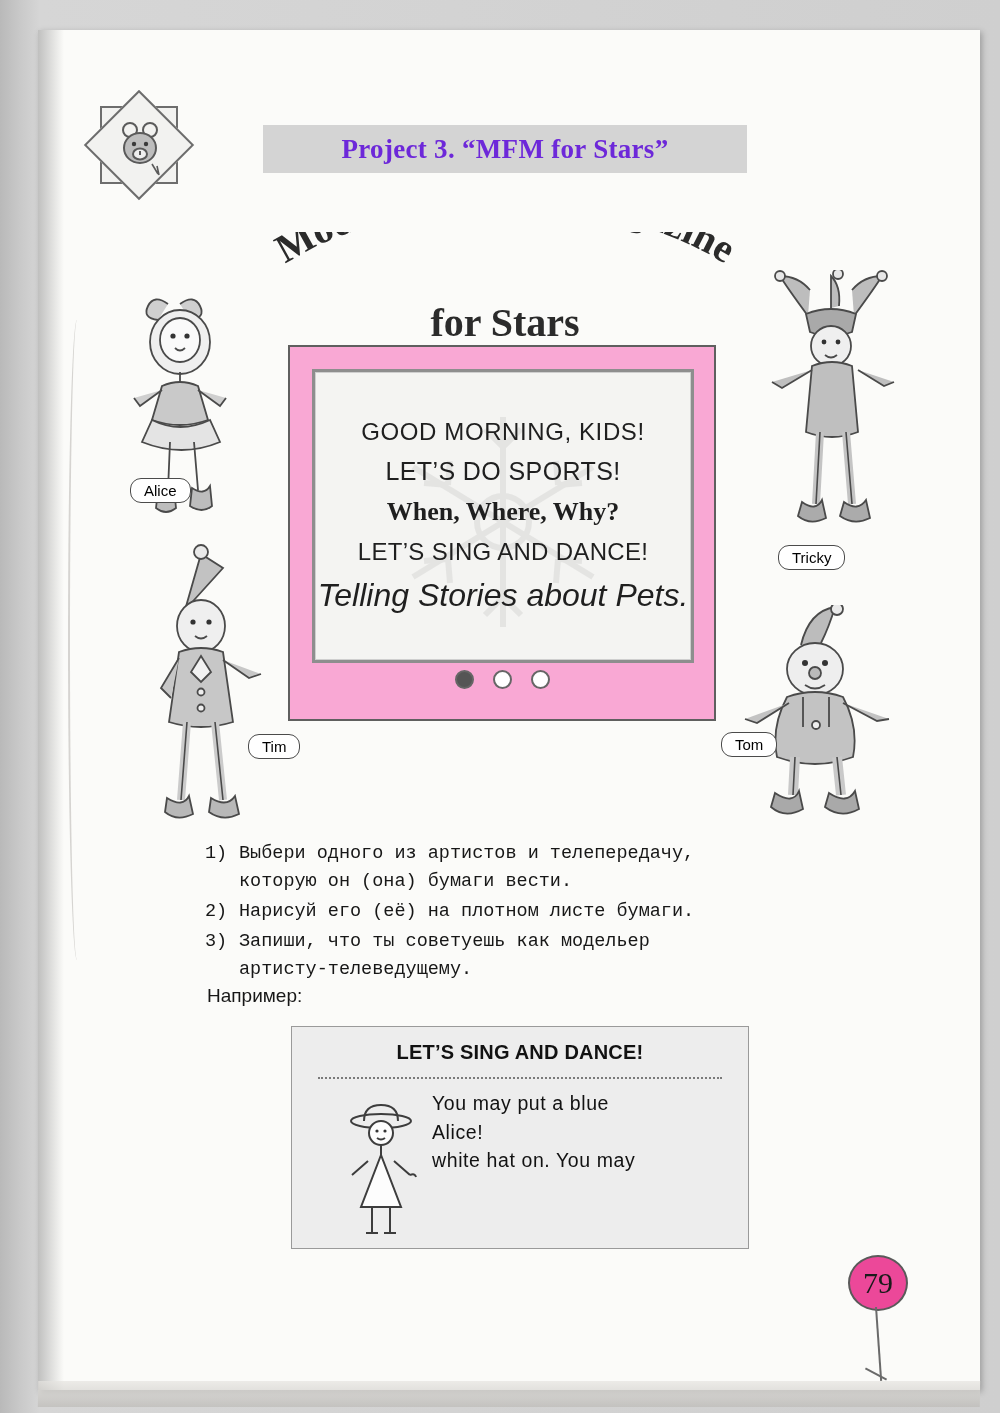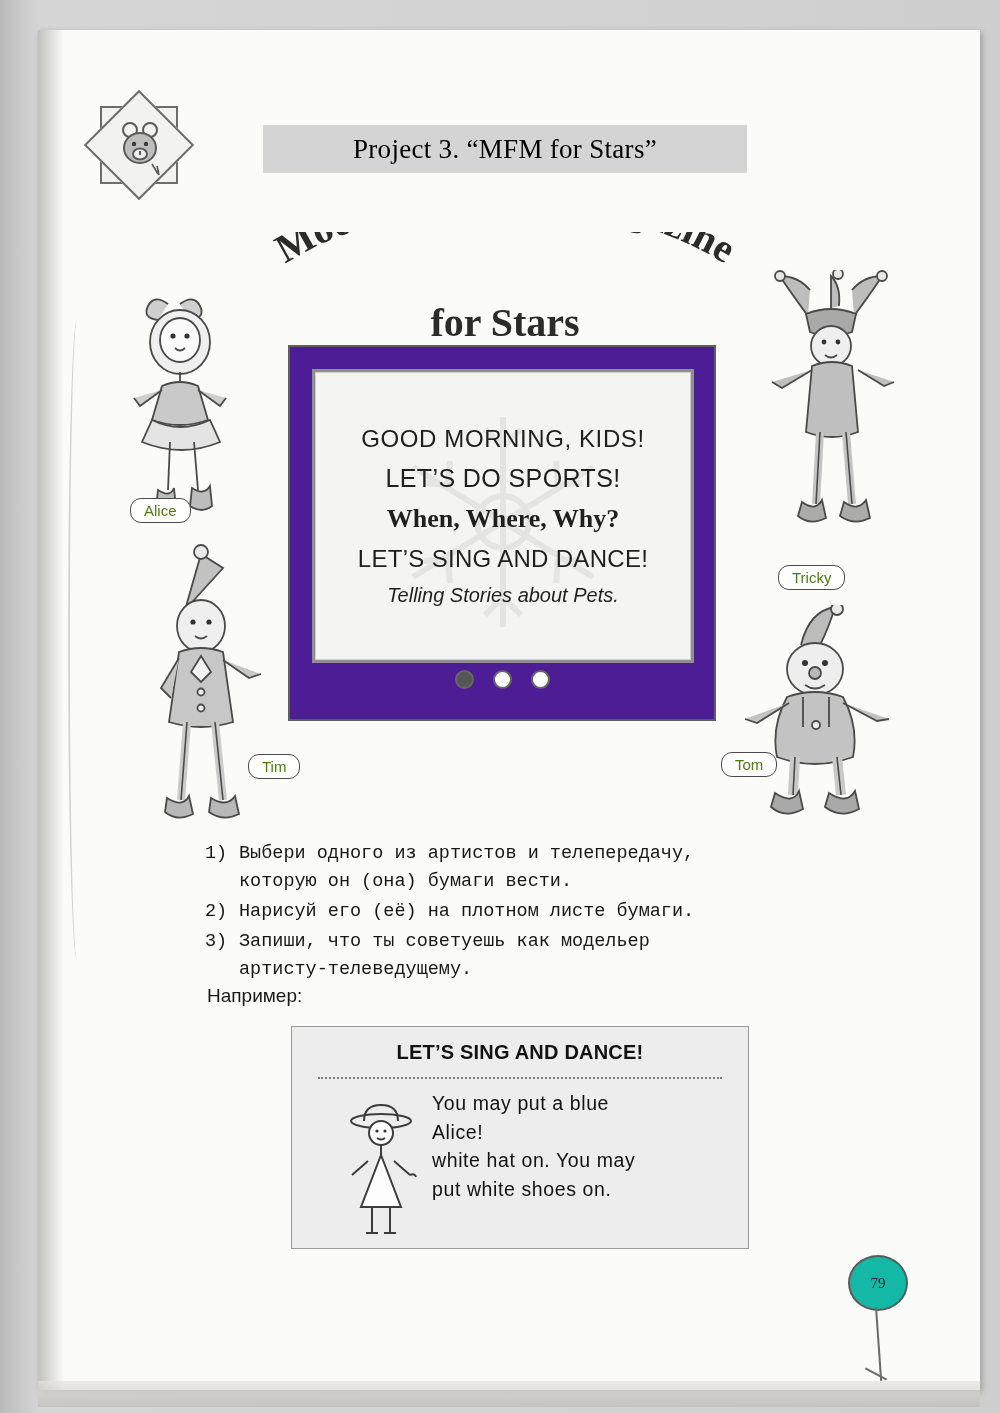--- a/index.html
+++ b/index.html
@@ -68,23 +68,23 @@
 
   .title-bar{
     position:absolute;
     left:263px; top:125px;
     width:484px; height:48px;
     background:#d4d4d4;
     display:flex; align-items:center; justify-content:center;
   }
   .title-bar span{
     font-family:"Liberation Serif", serif;
-    font-weight:normal;
+    font-weight:bold;
     font-size:27px;
-    color:#000000;
+    color:#6d28d9;
     letter-spacing:.3px;
   }
 
   
   .arch-title{
     position:absolute;
     left:215px; top:232px;
     width:580px; height:110px;
   }
   .arch-title svg{ width:100%; height:100%; }
@@ -92,21 +92,21 @@
     font-family:"Liberation Serif", serif;
     font-weight:bold;
     fill:#2b2b2b;
   }
 
   
   .tv-outer{
     position:absolute;
     left:288px; top:345px;
     width:424px; height:372px;
-    background:#4c1d95;
+    background:#f9a8d4;
     border:2px solid #5f5f5f;
   }
   .tv-screen{
     position:absolute;
     left:22px; top:22px;
     width:376px; height:288px;
     background:#f4f4f2;
     border:3px solid #8e8e8e;
     box-shadow: inset 0 0 0 1px #cfcfcf;
     overflow:hidden;
@@ -124,39 +124,38 @@
     display:flex; flex-direction:column;
     align-items:center; justify-content:center;
     gap:11px;
     text-align:center;
   }
   .ln{ color:#1f1f1f; white-space:nowrap; }
   .ln1{ font-size:24px; letter-spacing:.6px; }
   .ln2{ font-size:25px; letter-spacing:.4px; }
   .ln3{ font-family:"Liberation Serif", serif; font-weight:bold; font-size:26px; }
   .ln4{ font-size:24px; letter-spacing:.3px; }
-  .ln5{ font-style:italic; font-size:20px; }
+  .ln5{ font-style:italic; font-size:32px; }
   .tv-knobs{
     position:absolute;
     left:0; right:0; bottom:30px;
     display:flex; justify-content:center; gap:19px;
   }
   .knob{ width:15px; height:15px; border-radius:50%; border:2px solid #666; background:#fff; }
   .knob.on{ background:#555; }
 
   
   .tag{
     position:absolute;
     border:1.5px solid #4b4b4b;
     border-radius:11px;
     background:#fff;
     padding:3px 13px;
     font-size:15px;
-    color:#4d7c0f;
-    margin-top:20px;
+    color:#000000;
   }
   .tag-alice{ left:128px; top:474px; }
   .tag-tim{   left:246px; top:733px; }
   .tag-tricky{left:775px; top:541px; }
   .tag-tom{   left:718px; top:730px; }
 
   
   .char{ position:absolute; }
   .char svg{ display:block; }
   .char-alice { left:128px; top:290px;  width:130px; height:245px; }
@@ -226,24 +225,24 @@
   
   .balloon{
     position:absolute;
     left:845px; top:1255px;
     width:70px; height:100px;
   }
   .balloon .bubble{
     width:56px; height:52px;
     border:2px solid #5a5a5a;
     border-radius:50%;
-    background:#14b8a6;
+    background:#ec4899;
     display:flex; align-items:center; justify-content:center;
     font-family:"Liberation Serif", serif;
-    font-size:15px;
+    font-size:30px;
     color:#1b1b1b;
   }
   .balloon .string{
     position:absolute;
     left:27px; top:52px;
     width:2px; height:74px;
     background:#6a6a6a;
     transform: rotate(-4deg);
     transform-origin: top center;
   }
@@ -463,21 +462,20 @@
         <path d="M84 84 q5 -2 6 2"></path>
         <path d="M46 116 l0 26 M64 116 l0 26"></path>
         <path d="M40 142 l12 0 M58 142 l12 0"></path>
       </g>
     </svg>
 
     <div class="example-text">
       <div>You may put a blue</div>
       <div>Alice!</div>
       <div>white hat on. You may</div>
-      <div>put white shoes on.</div>
     </div>
   </div>
 
   <div class="balloon" style="left:810px; top:1225px;">
     <div class="bubble">79</div>
     <div class="string"></div>
     <div class="string2"></div>
   </div>
 
 </div>

